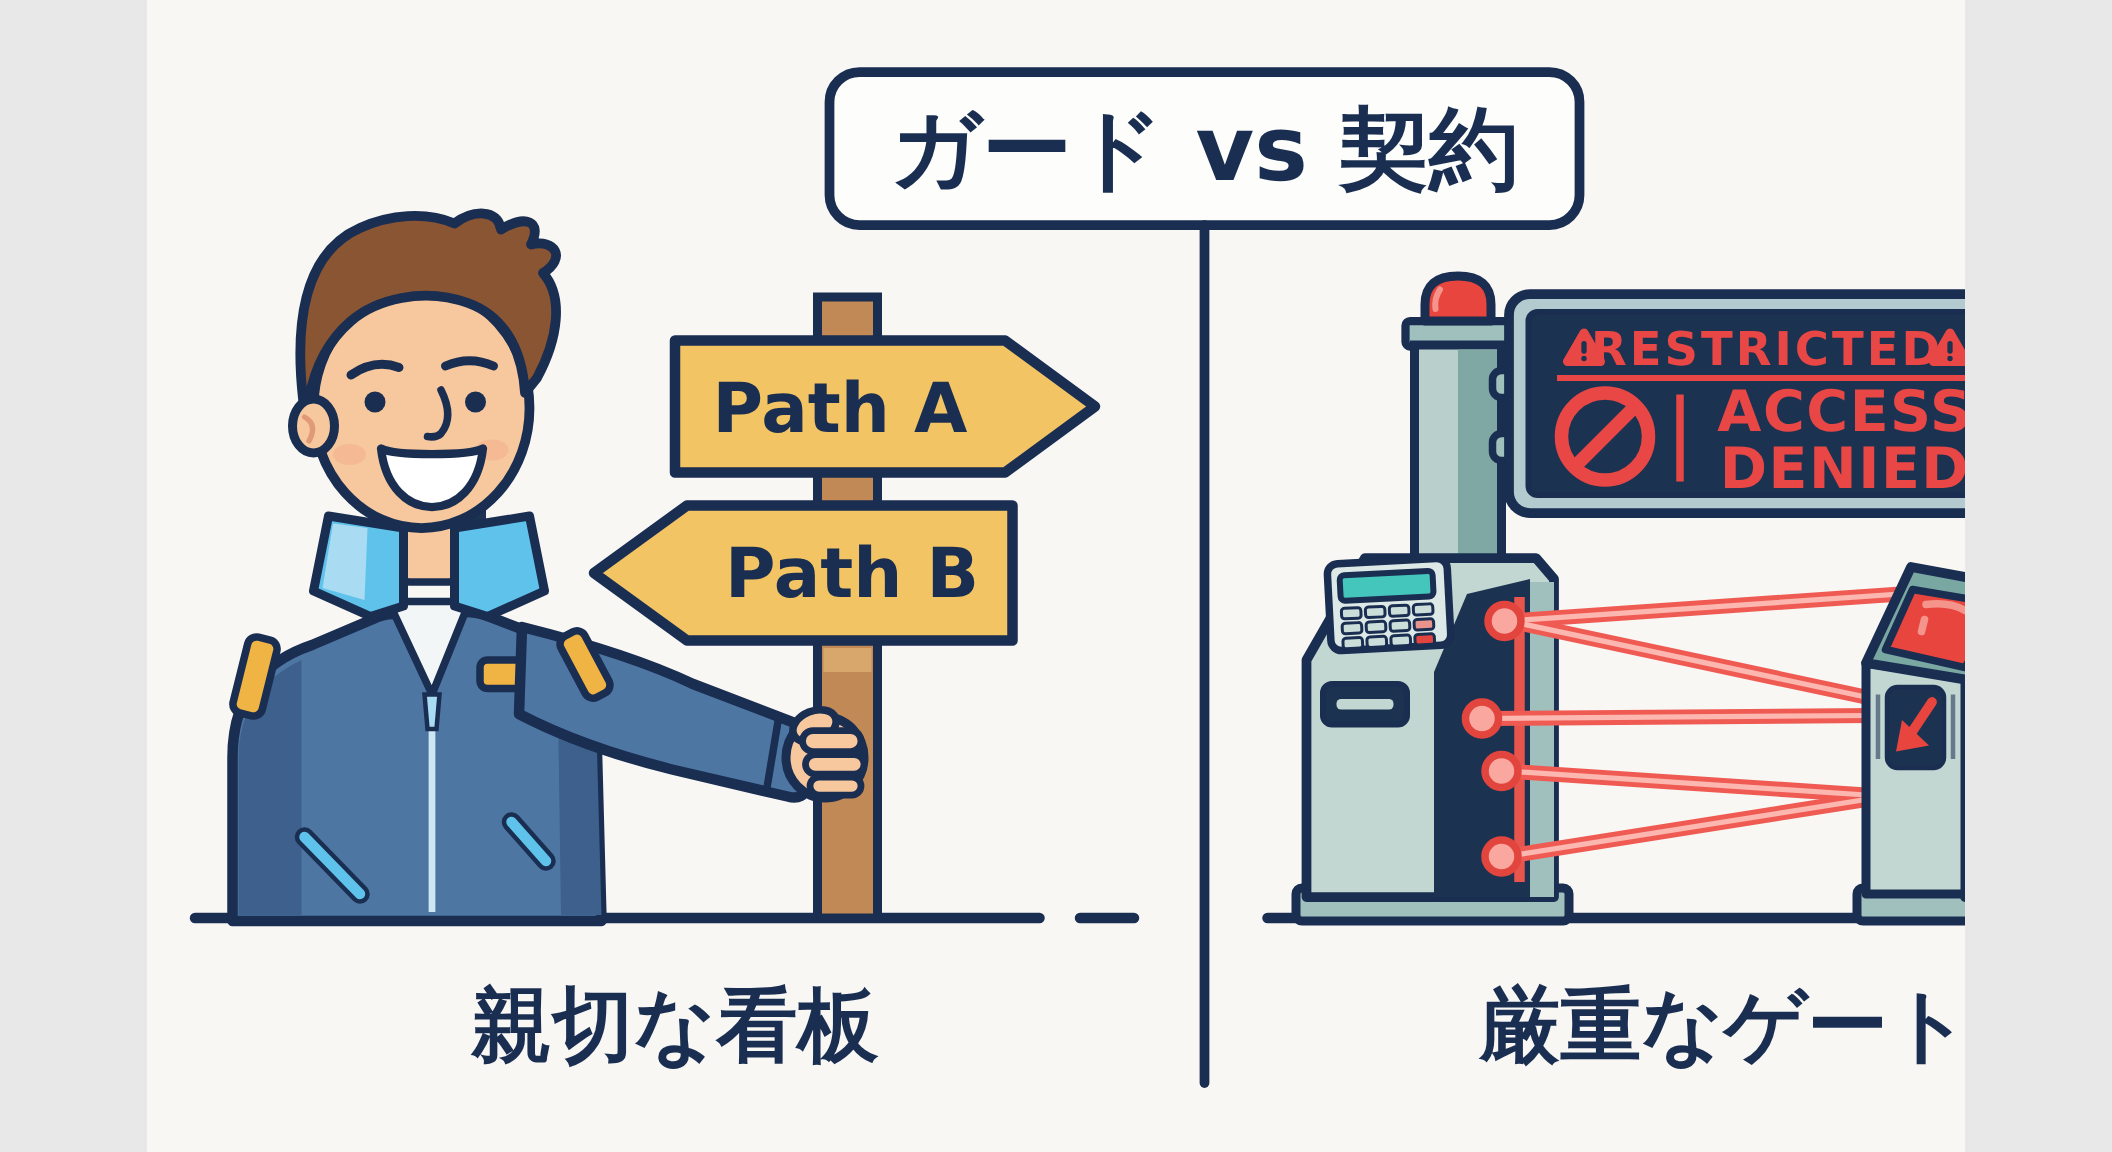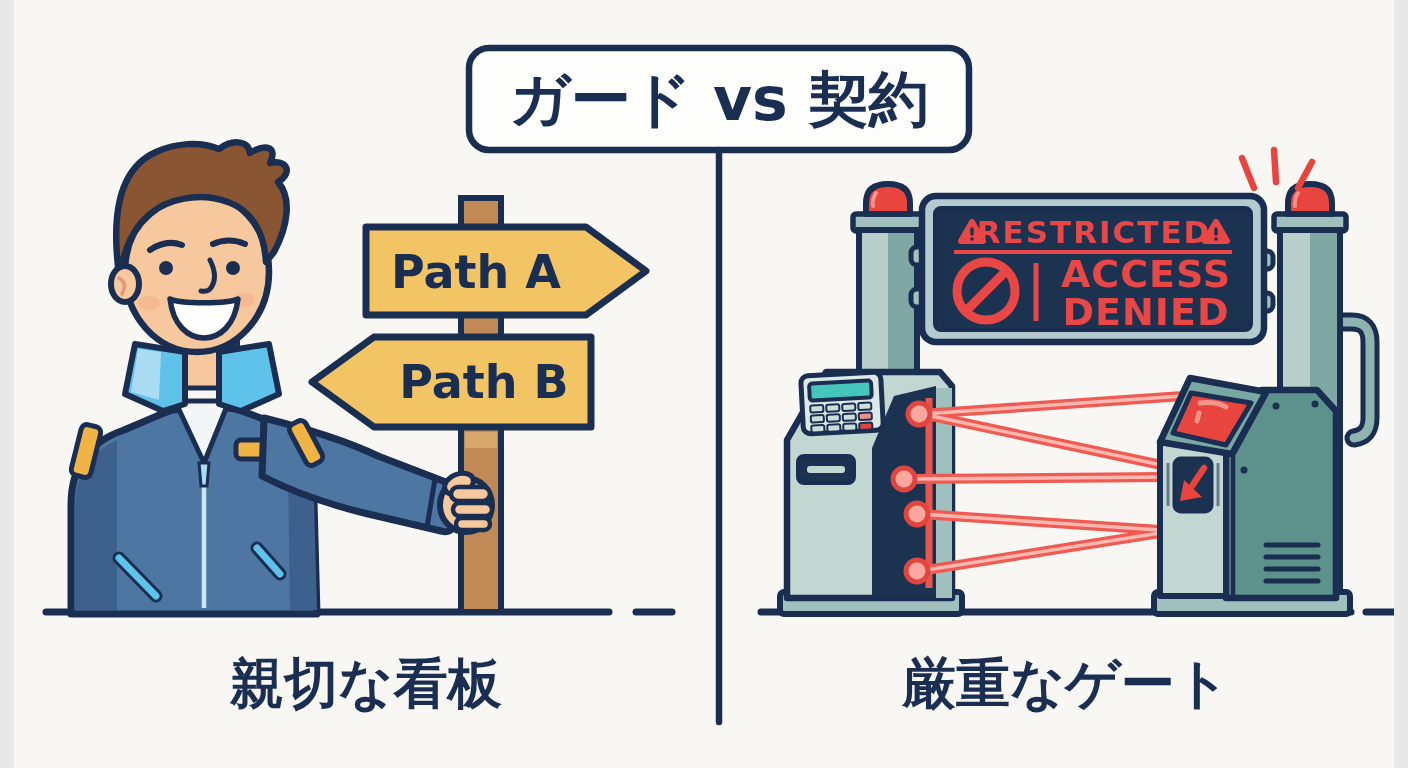--- a/index.html
+++ b/index.html
@@ -1,16 +1,16 @@
 <!DOCTYPE html>
 <html><head>
 <meta charset="utf-8">
 <style>
   html,body{margin:0;padding:0;background:#e8e8e8;}
-  .stage{position:relative;width:1380px;height:768px;background:#f8f7f4;overflow:hidden;margin:0 auto;}
+  .stage{position:relative;width:1212px;height:768px;background:#f8f7f4;overflow:hidden;margin:0 auto;}
   svg{display:block;}
   .t{font-family:"DejaVu Sans","Liberation Sans",sans-serif;font-weight:bold;}
   .t-navy{fill:#1a2e52;}
   .t-red{fill:#e84745;}
 </style>
 </head>
 <body>
 
 <div class="stage">
 <svg width="1408" height="768" viewBox="0 0 1408 768" xmlns="http://www.w3.org/2000/svg">

